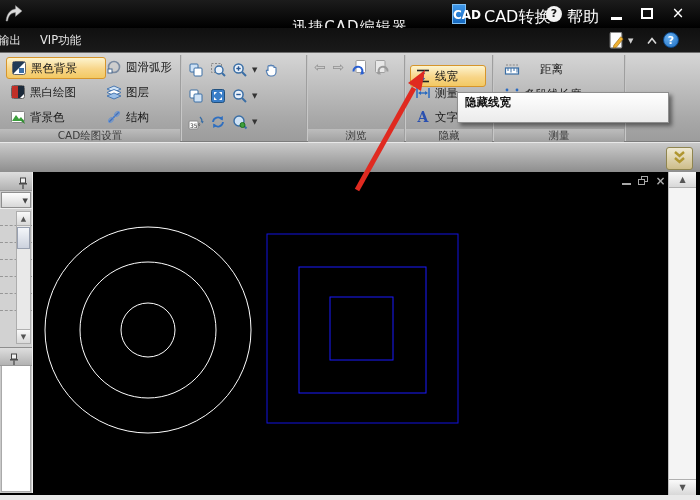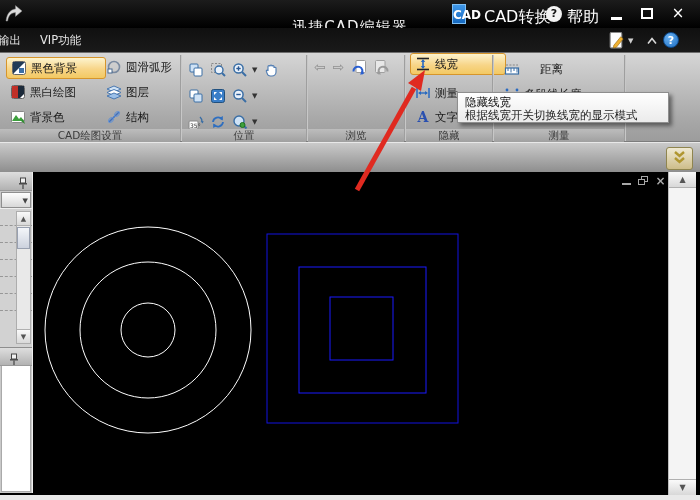--- a/index.html
+++ b/index.html
@@ -98,21 +98,21 @@
 
   .vscroll { position:absolute; left:668px; top:0; width:28px; height:323px; background:#f4f4f4;
     border-left:1px solid #bdbdbd; }
   .vscroll .sbtn { height:16px; line-height:16px; font-size:8px; }
   .bottomstrip { position:absolute; left:0; top:323px; width:700px; height:5px; background:#e9e9e9; }
 
   
   .tooltip { position:absolute; left:457px; top:92px; width:212px; height:31px; z-index:40;
     background:linear-gradient(#ffffff,#ebebeb); border:1px solid #8e8e8e;
     box-shadow:3px 3px 4px rgba(0,0,0,0.45); padding:2px 7px; }
-  .tt-title { font-size:11.5px; font-weight:normal; color:#111; line-height:14px; }
+  .tt-title { font-size:11.5px; font-weight:bold; color:#111; line-height:14px; }
   .tt-desc { font-size:11.5px; color:#222; line-height:13px; white-space:nowrap; }
 
   .arrowsvg { position:absolute; left:0; top:0; width:700px; height:500px; z-index:60; pointer-events:none; }
 </style>
 </head>
 <body>
 
 <div class="app">
 
   <div class="titlebar">
@@ -292,21 +292,20 @@
           <span class="icon16">
             <svg viewBox="0 0 16 16">
                 <circle cx="7" cy="7" r="5" fill="#cfe2f5" stroke="#3a6ea5" stroke-width="1.4"></circle>
                 <line x1="10.8" y1="10.8" x2="14.5" y2="14.5" stroke="#3a6ea5" stroke-width="2"></line>
                 <circle cx="10.5" cy="11" r="2.5" fill="#3da03d" stroke="#1f701f"></circle>
               </svg>
           </span>
           <span class="ddarrow">▼</span>
         </div>
       </div>
-      <div class="rlabel">位置</div>
     </div>
     <div class="vsep" style="left:306px;"></div>
 
     <div class="rgroup" style="left:308px; width:96px;">
       <div style="position:absolute; left:6px; top:6px; display:flex; align-items:center; gap:7px;">
         <span class="grayarrow">⇦</span>
         <span class="grayarrow">⇨</span>
         <span class="icon16">
           <svg viewBox="0 0 16 16">
               <rect x="5" y="1.5" width="9.5" height="12" rx="1" fill="#fff" stroke="#999"></rect>
@@ -320,21 +319,21 @@
               <path d="M13.5 12.5 a4.5 4.5 0 1 0 -8 2.5" fill="none" stroke="#9a9a9a" stroke-width="2"></path>
               <polygon points="6.8,15.8 2.6,14.6 5.4,11.8" fill="#9a9a9a"></polygon>
             </svg>
         </span>
       </div>
       <div class="rlabel">浏览</div>
     </div>
     <div class="vsep" style="left:404px;"></div>
 
     <div class="rgroup" style="left:406px; width:86px;">
-      <div class="rbtn hl" style="position:absolute; left:4px; top:0; width:96px;">
+      <div class="rbtn hl" style="position:absolute; left:4px; top:12px; width:76px;">
         <span class="icon16">
           <svg viewBox="0 0 16 16">
               <line x1="2" y1="2.5" x2="14" y2="2.5" stroke="#222" stroke-width="1.6"></line>
               <line x1="2" y1="13.5" x2="14" y2="13.5" stroke="#222" stroke-width="1.6"></line>
               <line x1="8" y1="4" x2="8" y2="12" stroke="#2a6ac0" stroke-width="1.6"></line>
               <polygon points="8,3 5.8,6 10.2,6" fill="#2a6ac0"></polygon>
               <polygon points="8,13 5.8,10 10.2,10" fill="#2a6ac0"></polygon>
             </svg>
         </span>
         <span>线宽</span>
@@ -463,21 +462,20 @@
     <div class="vscroll">
       <div class="sbtn">▲</div>
       <div class="sbtn bottom">▼</div>
     </div>
 
     <div class="bottomstrip"></div>
   </div>
 
   <div class="tooltip">
     <div class="tt-title">隐藏线宽</div>
-    <div class="tt-desc">根据线宽开关切换线宽的显示模式</div>
   </div>
 
   <svg class="arrowsvg">
     <line x1="357" y1="190" x2="414" y2="88" stroke="#e02a20" stroke-width="5"></line>
     <polygon points="425,70 421,91 408,83" fill="#e02a20"></polygon>
   </svg>
 
 </div>
 
 </body></html>

